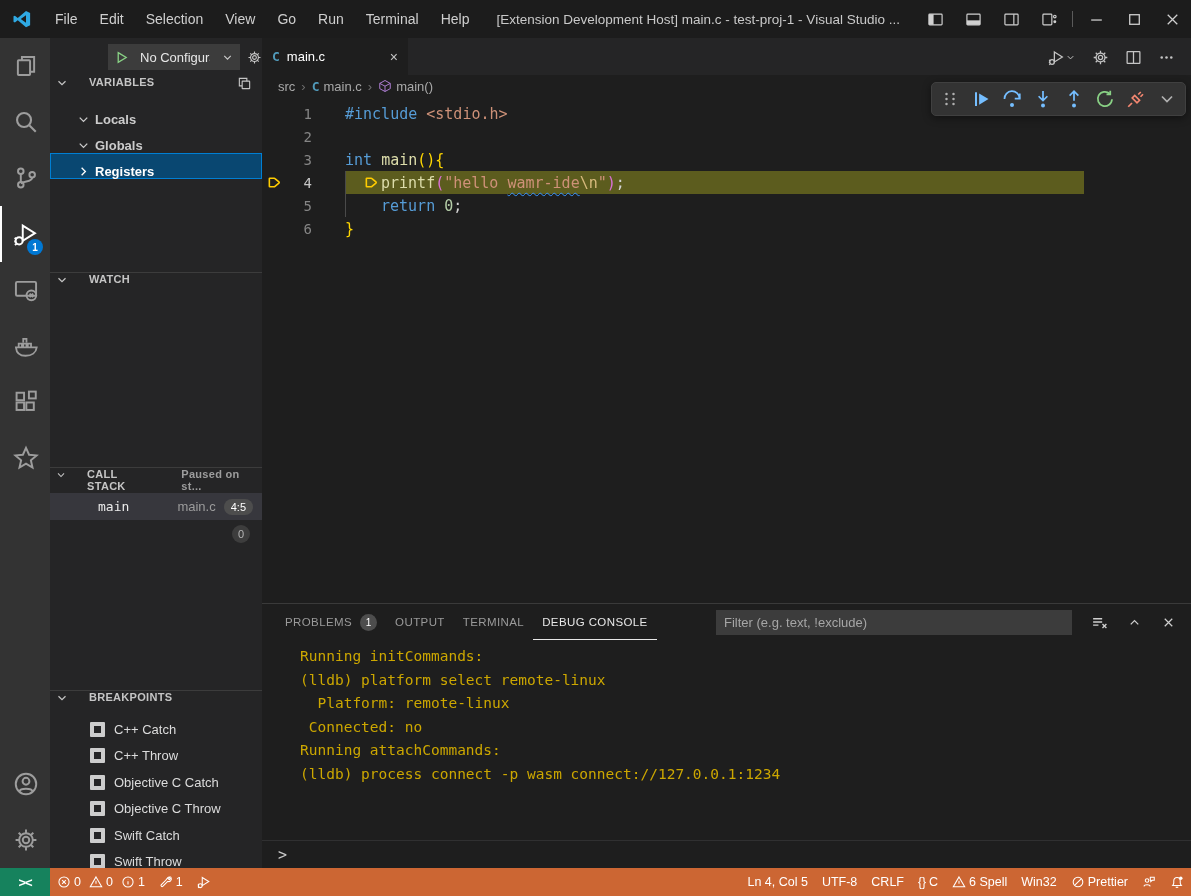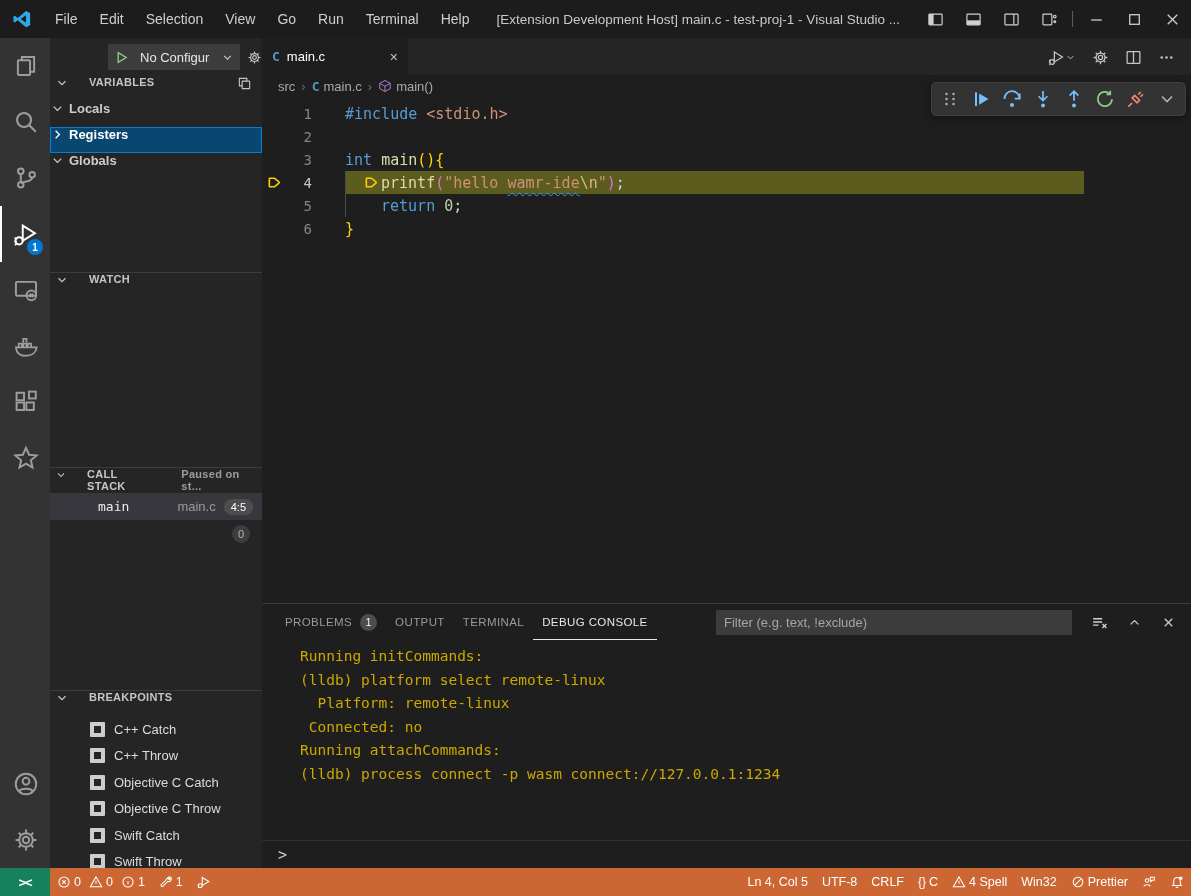--- a/index.html
+++ b/index.html
@@ -30,21 +30,21 @@
   .cfgrow{height:38px;flex:none;display:flex;align-items:center;padding-left:58px;gap:7px}
   .cfg-dd{height:26px;background:#3c3c3c;display:flex;align-items:center;gap:11px;padding:0 6px;width:132px;
           color:#e7e7e7;box-sizing:border-box;flex:none}
   .cfg-label{flex:1;overflow:hidden;white-space:nowrap}
   .sect{display:flex;flex-direction:column;overflow:hidden}
   .sect.bordered{border-top:1px solid #3c3c3c}
   .sect-header{height:25px;flex:none;display:flex;gap:20px;padding:0 10px 0 5px;
                font-size:11px;font-weight:bold;color:#c5c5c5;letter-spacing:.3px}
   .hdr-right{margin-left:auto;color:#c5c5c5}
   .cs-status{margin-left:12px;color:#9d9d9d;font-size:11px;font-weight:bold}
-  .tree-item{height:26px;flex:none;display:flex;align-items:flex-start;gap:4px;font-weight:bold;color:#cccccc}
+  .tree-item{height:26px;flex:none;display:flex;align-items:flex-end;padding-left:26px;gap:4px;font-weight:bold;color:#cccccc}
   .tree-item.selected{background:#094771;box-shadow:inset 0 0 0 1px #007fd4;color:#fff}
   .cs-row{height:27px;flex:none;display:flex;align-items:center;background:#37373d;padding:0 9px 0 48px}
   .cs-fn{font-family:"DejaVu Sans Mono",monospace;color:#ececec;font-size:13px}
   .cs-file{color:#9c9c9c;margin-left:auto;margin-right:8px}
   .cs-badge{background:#4d4d4d;color:#fff;border-radius:9px;padding:2px 7px;font-size:11px}
   .cs-row2{height:27px;flex:none;display:flex;align-items:center;justify-content:flex-end;padding-right:12px}
   .cs-badge2{background:#3d3d3d;color:#b5b5b5;border-radius:50%;width:18px;height:18px;font-size:11px;
              display:flex;align-items:center;justify-content:center}
   .bp-item{height:26.5px;flex:none;display:flex;align-items:center;padding-left:40px;gap:9px;color:#dcdcdc}
   .bp-cb{width:15px;height:15px;border:4px solid #cdcdcd;background:#252526;box-sizing:border-box;border-radius:1px;flex:none}
@@ -488,31 +488,31 @@
               <use href="#i-copy"></use>
             </svg>
         </div>
         <div id="vars-items">
             <div class="tree-item">
               <svg class="ic " width="15" height="15">
                 <use href="#i-chev-d"></use>
               </svg>
               <span>Locals</span>
             </div>
+            <div class="tree-item">
+              <svg class="ic " width="15" height="15">
+                <use href="#i-chev-d"></use>
+              </svg>
+              <span>Globals</span>
+            </div>
             <div class="tree-item selected">
               <svg class="ic " width="15" height="15">
                 <use href="#i-chev-r"></use>
               </svg>
               <span>Registers</span>
-            </div>
-            <div class="tree-item">
-              <svg class="ic " width="15" height="15">
-                <use href="#i-chev-d"></use>
-              </svg>
-              <span>Globals</span>
             </div>
           </div>
       </div>
 
       <div class="sect bordered" style="height:194px">
         <div class="sect-header">
           <svg class="ic" width="14" height="14">
               <use href="#i-chev-d"></use>
             </svg>
           <span>WATCH</span>
@@ -753,21 +753,21 @@
           <span class="sb-part">
             <span class="glyph">{}</span>
             <span>C</span>
           </span>
         </div>
         <div class="sb-item">
           <span class="sb-part">
             <svg class="ic " width="14" height="14">
               <use href="#i-warn"></use>
             </svg>
-            <span>4 Spell</span>
+            <span>6 Spell</span>
           </span>
         </div>
         <div class="sb-item">
           <span class="sb-part">
             <span>Win32</span>
           </span>
         </div>
         <div class="sb-item">
           <span class="sb-part">
             <svg class="ic " width="14" height="14">

